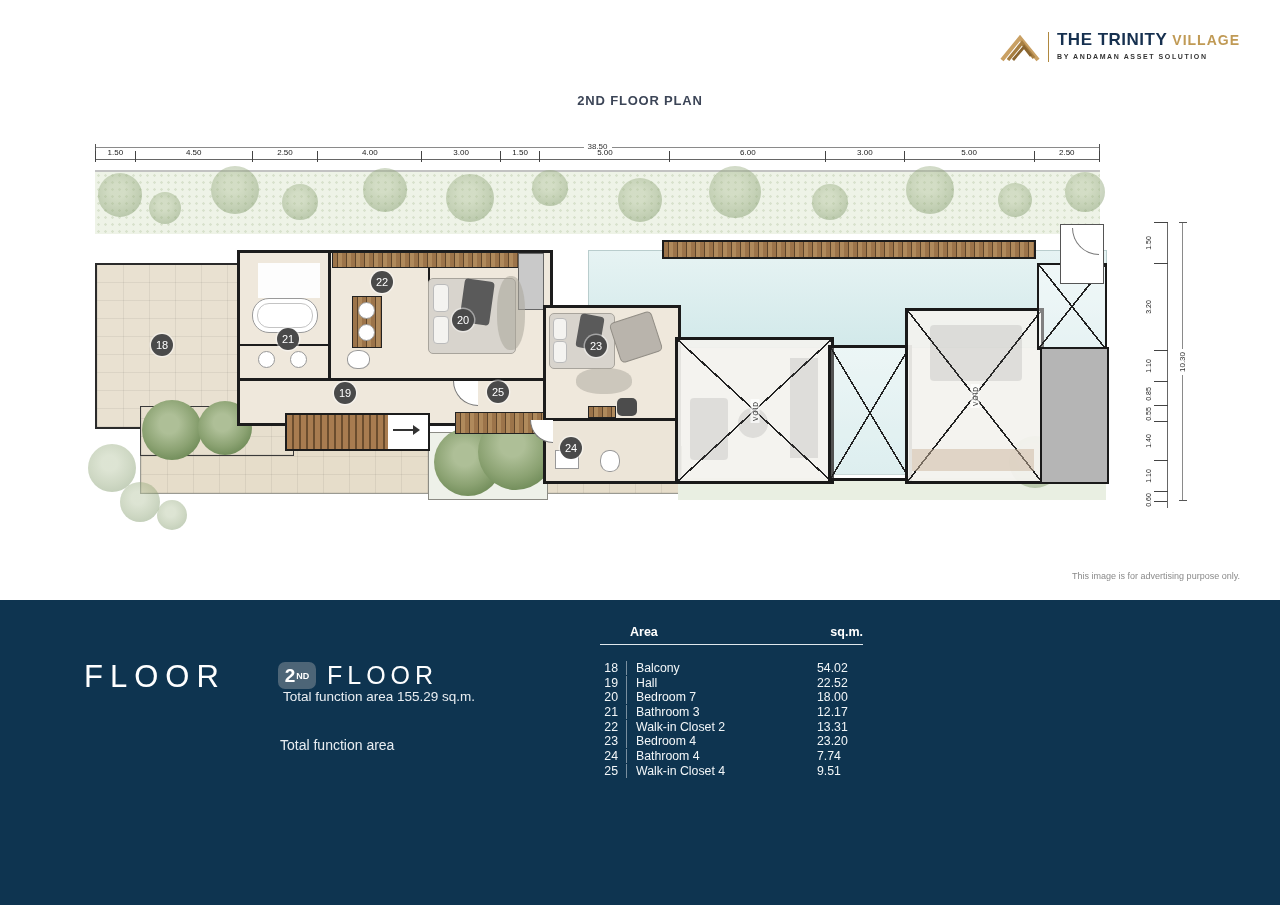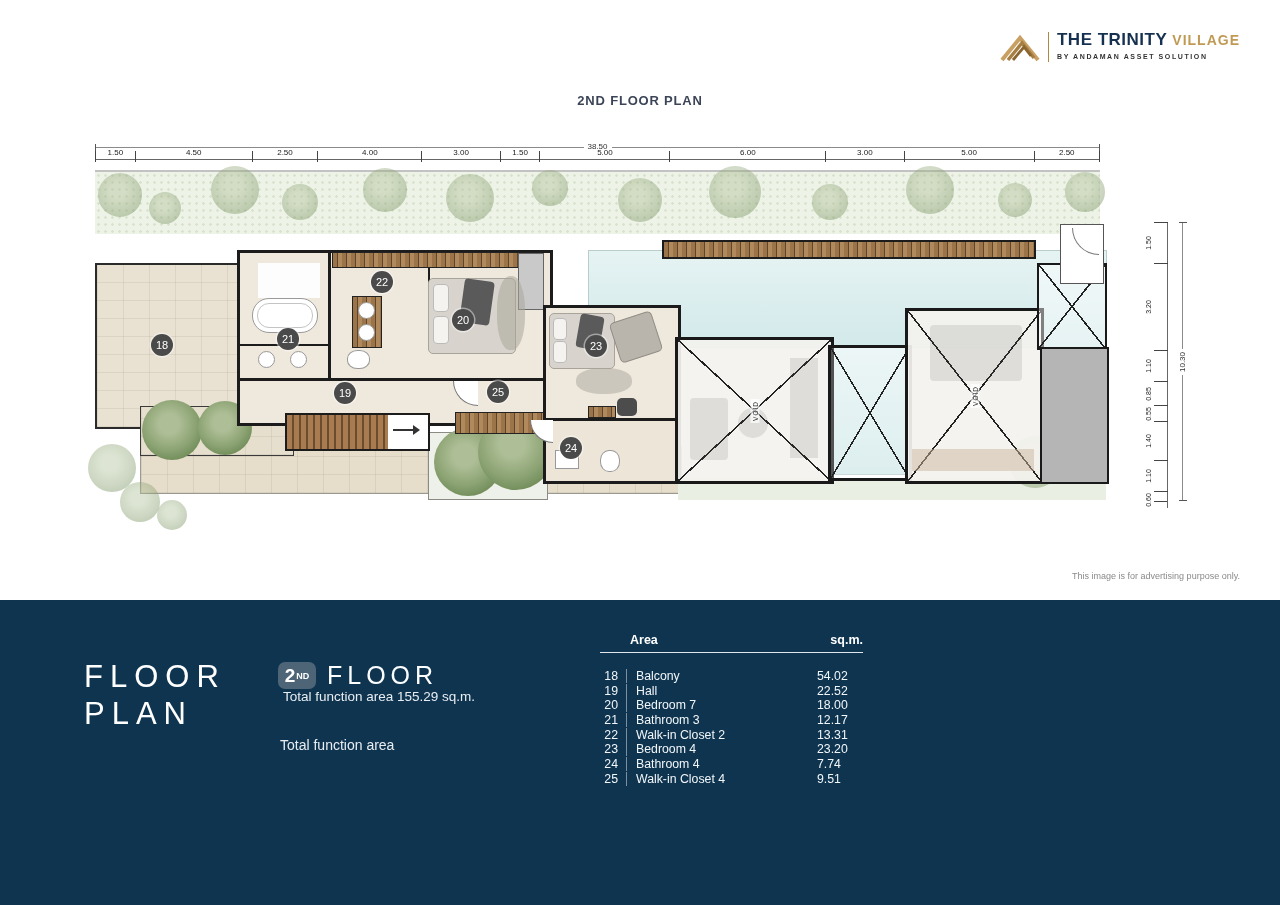--- a/index.html
+++ b/index.html
@@ -75,21 +75,21 @@
     letter-spacing:7px;line-height:37px;color:#fff;}
   .floorline{position:absolute;left:278px;top:61px;display:flex;align-items:center;}
   .fbadge{background:#4d6577;border-radius:7px;width:38px;height:27px;display:flex;
     align-items:center;justify-content:center;font-size:19px;font-weight:600;}
   .fbadge sup{font-size:9px;margin-left:1px;}
   .fword{margin-left:11px;font-size:25px;letter-spacing:5px;font-weight:400;color:#fcfdfe;}
   .fnote{position:absolute;left:283px;top:89px;font-size:13.5px;color:#e8edf1;}
   .ftotal-label{position:absolute;left:280px;top:137px;font-size:14px;color:#e8edf1;}
   .fpill{position:absolute;left:397px;top:125px;height:32px;line-height:32px;border-radius:17px;
     background:#415c6e;padding:0 17px;font-size:20px;font-weight:600;letter-spacing:1px;color:#fff;}
-  .ftable{position:absolute;left:600px;top:25px;width:263px;margin-top:8px;}
+  .ftable{position:absolute;left:600px;top:25px;width:263px;}
   .thead{display:flex;justify-content:space-between;padding-left:30px;font-size:12.5px;
     font-weight:700;color:#fff;padding-bottom:5px;border-bottom:1px solid #dfe7ec;}
   .trows{margin-top:16px;}
   .trow{display:flex;align-items:baseline;height:14.7px;font-size:12.3px;color:#f2f6f8;}
   .tno{width:18px;text-align:right;flex:none;}
   .tname{flex:1;border-left:1px solid rgba(255,255,255,.45);margin-left:8px;padding-left:9px;}
   .tval{flex:none;text-align:left;min-width:46px;}
 </style>
 </head>
 <body>
@@ -312,21 +312,20 @@
     <div class="marker" style="left:498px;top:392px;">
         <span>25</span>
       </div>
   </div>
 
   <div class="disclaimer">This image is for advertising purpose only.</div>
 
   <div class="footer">
     <div class="fheading">
       <div>FLOOR</div>
-      <div>PLAN</div>
     </div>
 
     <div class="floorline">
       <div class="fbadge">
           <span>2</span>
           <sup>ND</sup>
         </div>
       <div class="fword">FLOOR</div>
     </div>
     <div class="fnote">Total function area 155.29 sq.m.</div>

